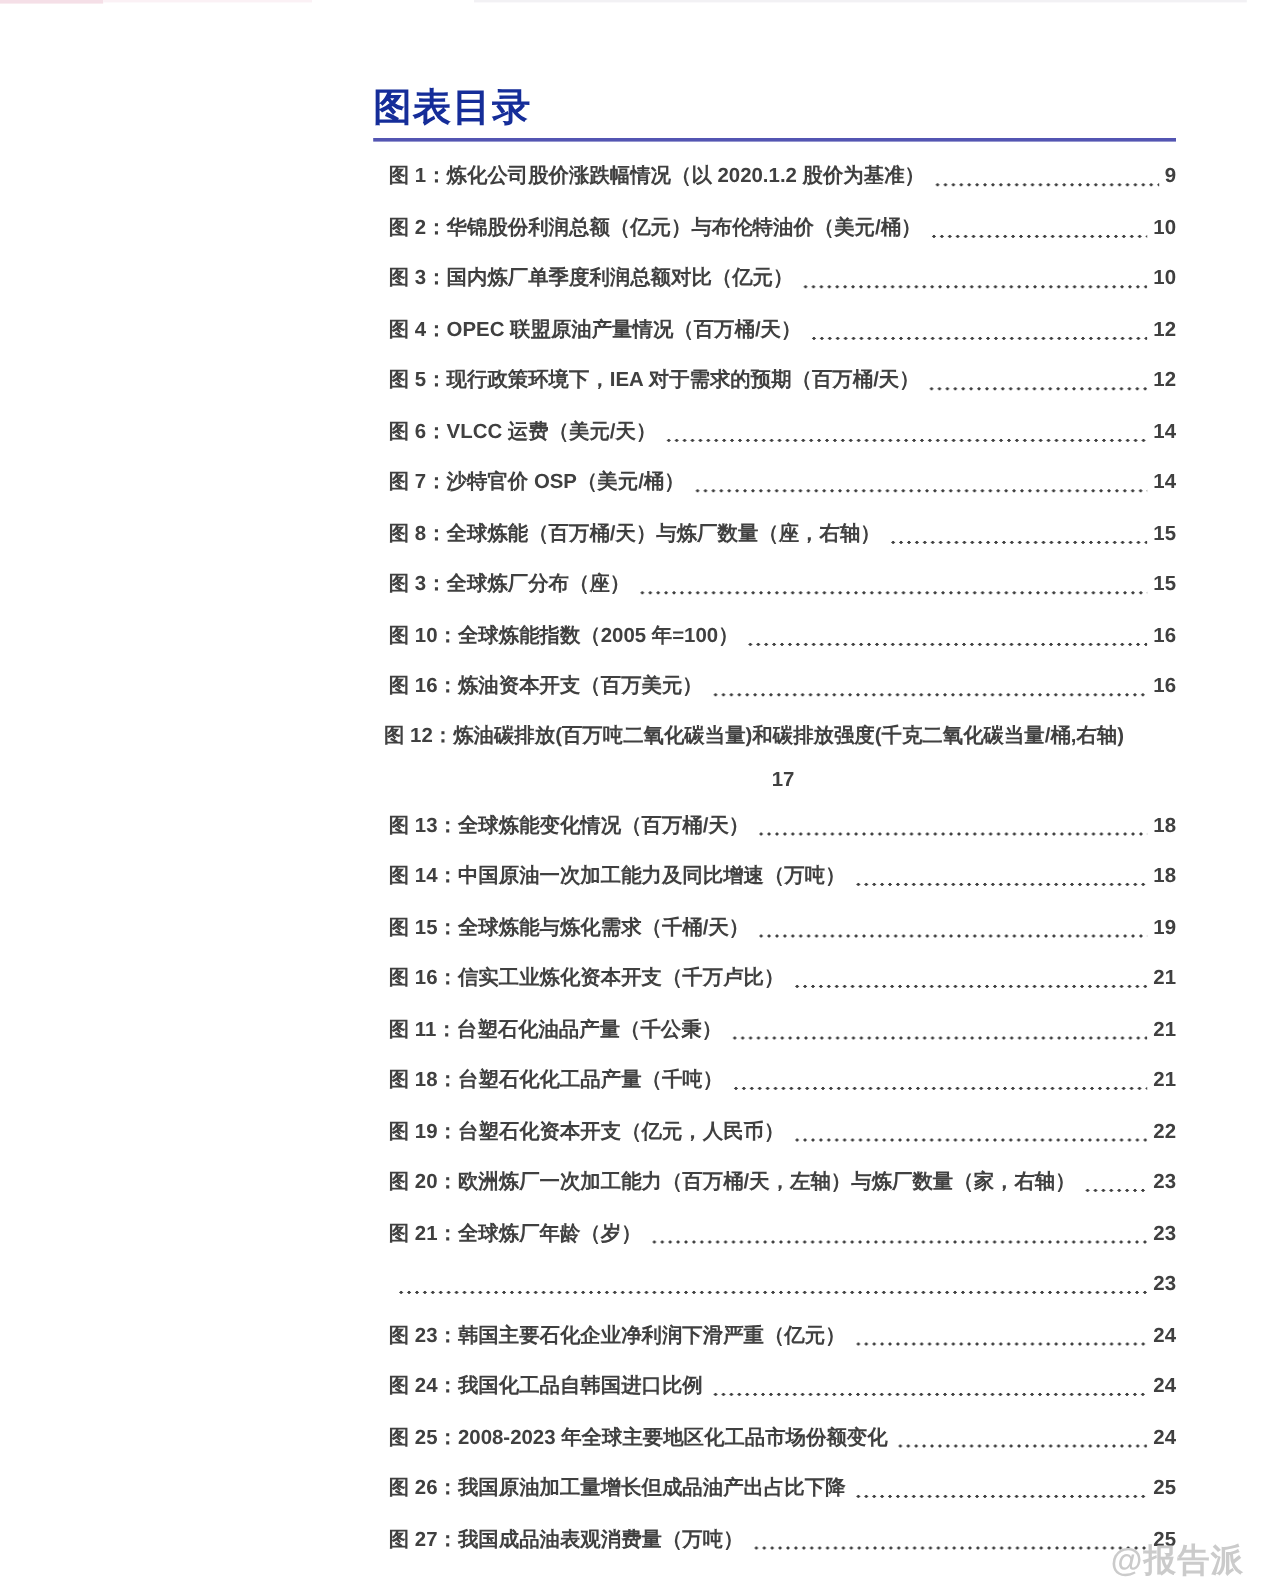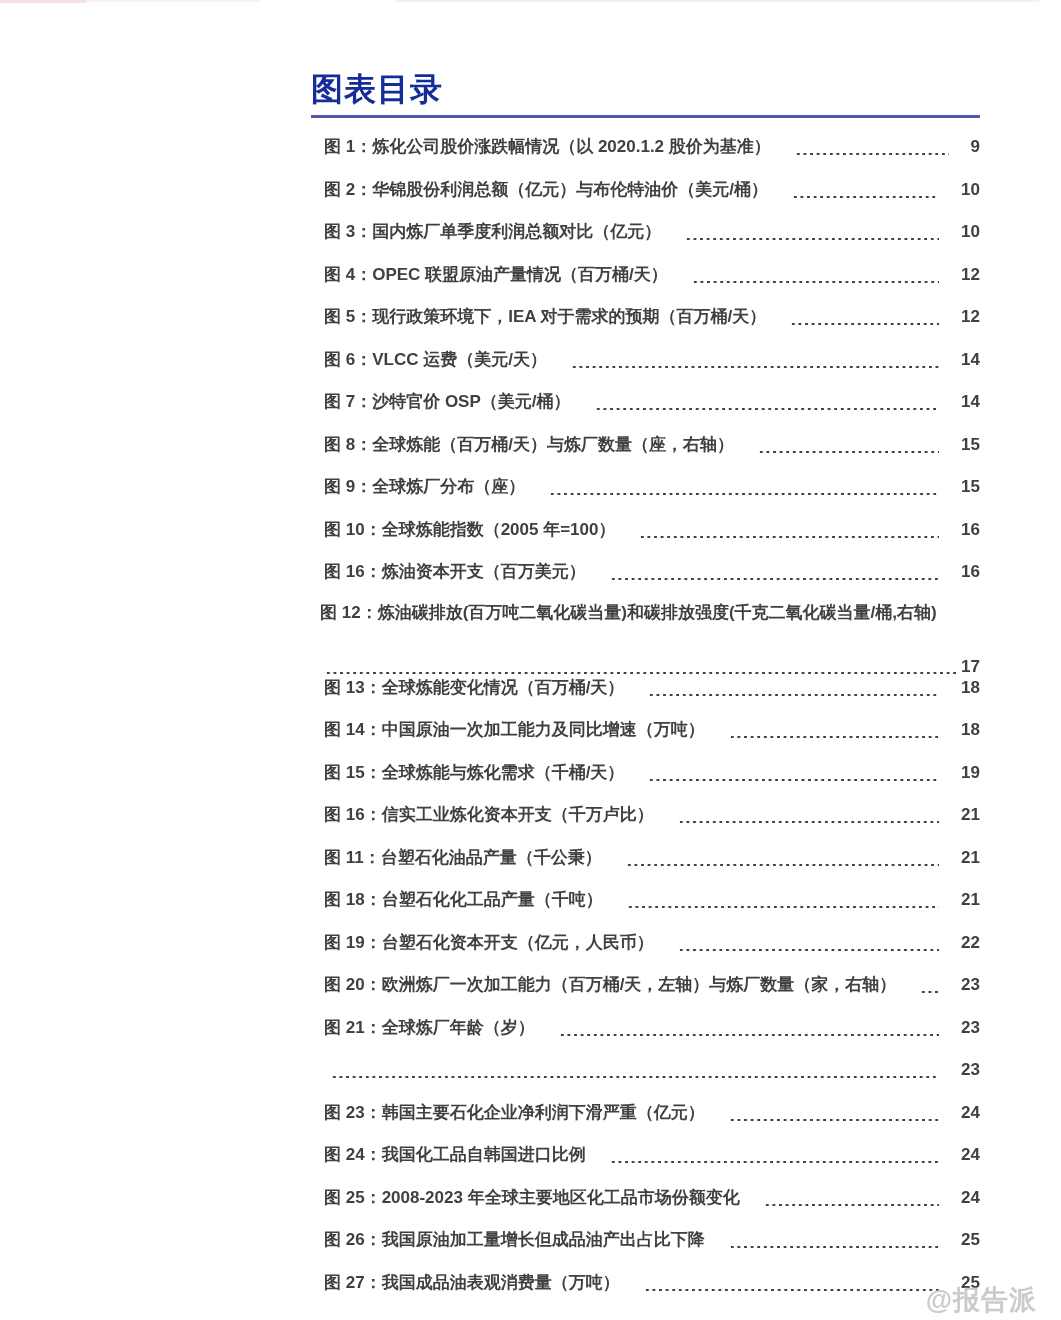--- a/index.html
+++ b/index.html
@@ -60,21 +60,20 @@
   .toc-entry {
     display: flex;
     align-items: baseline;
     height: 42.5px;
     line-height: 42.5px;
     font-size: 17px;
     font-weight: 700;
     color: var(--text-color, #404040);
     padding-left: 13px;
     white-space: nowrap;
-    gap: 17px;
   }
   .toc-entry .label {
     flex: 0 0 auto;
   }
   .toc-entry .leader {
     flex: 1 1 auto;
     min-width: 10px;
     height: 4px;
     align-self: center;
     transform: translateY(7px);
@@ -100,20 +99,21 @@
     height: 38px;
     line-height: 38px;
     overflow: visible;
   }
   .toc-entry.wrap .line2 {
     display: flex;
     align-items: center;
     height: 35px;
     line-height: 35px;
     padding-left: 5px;
+    flex-direction: column;
   }
   .toc-entry.wrap .line2 .leader {
     margin-left: 0;
     transform: translateY(7px);
   }
   .watermark {
     position: absolute;
     right: 2px;
     bottom: 2px;
     font-size: 27px;
@@ -168,21 +168,21 @@
           <span class="label">图 7：沙特官价 OSP（美元/桶）</span>
           <span class="leader"></span>
           <span class="pagenum">14</span>
         </li>
         <li class="toc-entry">
           <span class="label">图 8：全球炼能（百万桶/天）与炼厂数量（座，右轴）</span>
           <span class="leader"></span>
           <span class="pagenum">15</span>
         </li>
         <li class="toc-entry">
-          <span class="label">图 9：全球炼厂分布（座）</span>
+          <span class="label">图 3：全球炼厂分布（座）</span>
           <span class="leader"></span>
           <span class="pagenum">15</span>
         </li>
         <li class="toc-entry">
           <span class="label">图 10：全球炼能指数（2005 年=100）</span>
           <span class="leader"></span>
           <span class="pagenum">16</span>
         </li>
         <li class="toc-entry">
           <span class="label">图 16：炼油资本开支（百万美元）</span>

